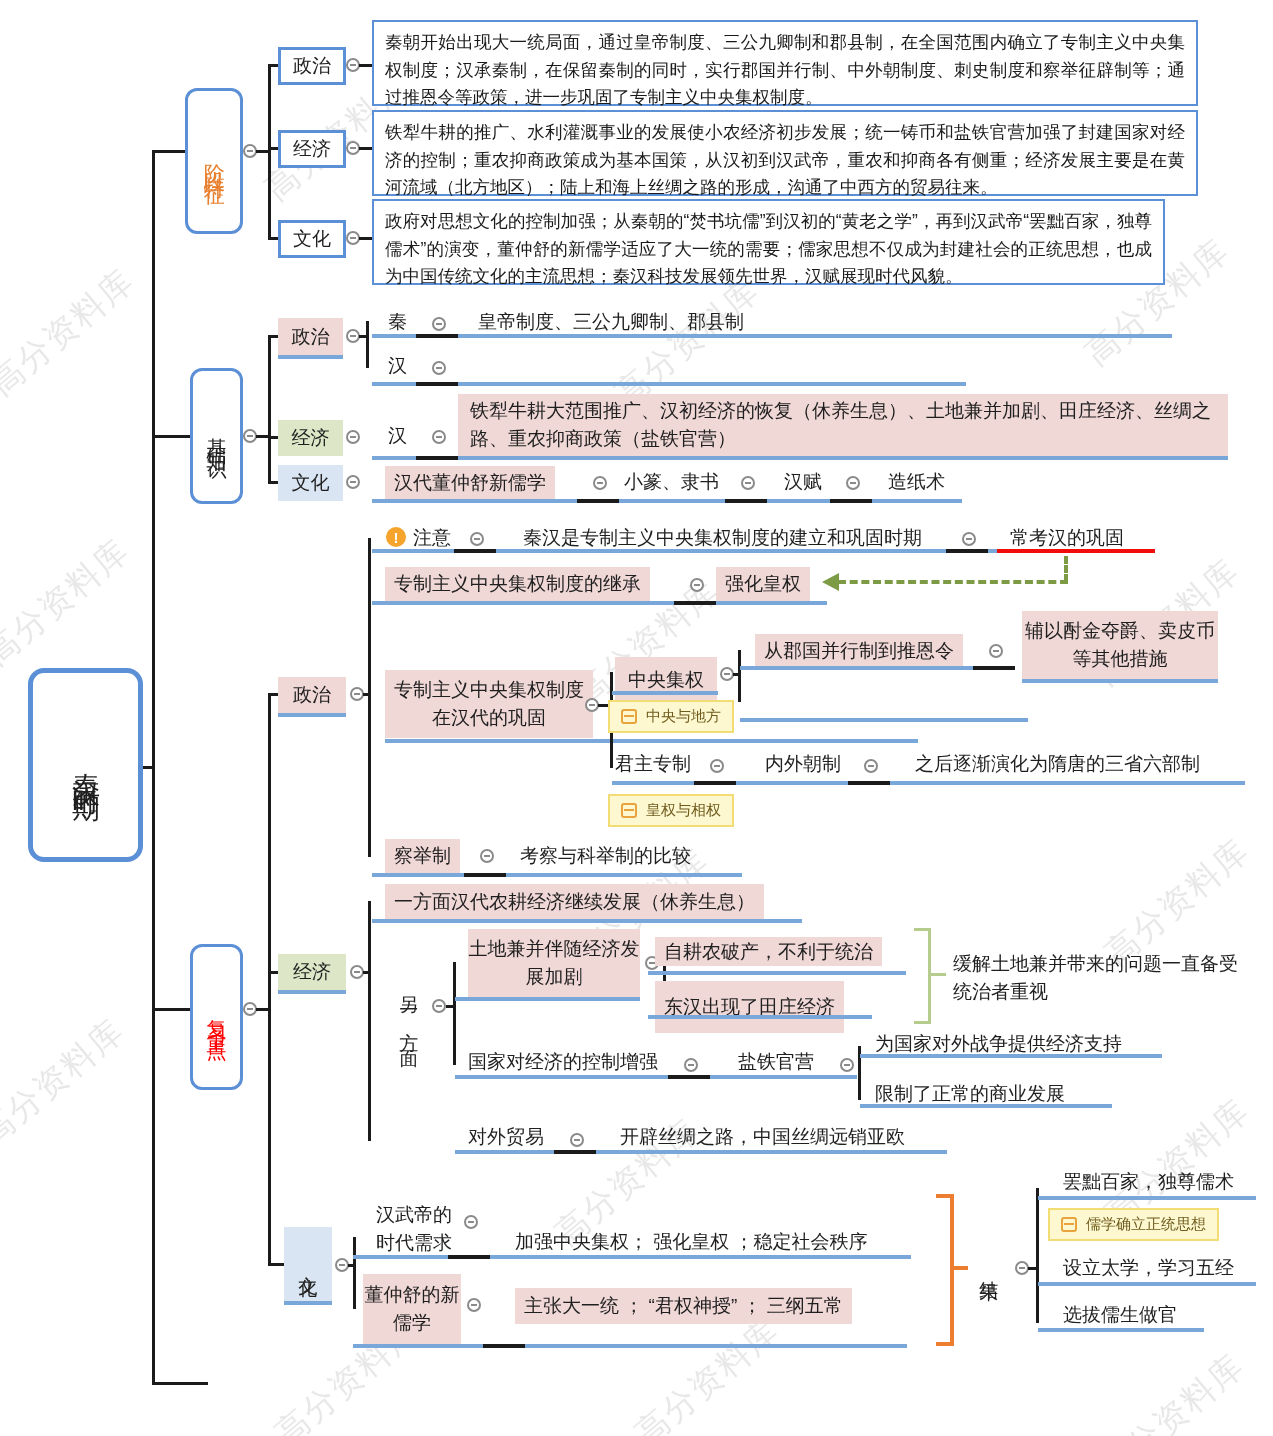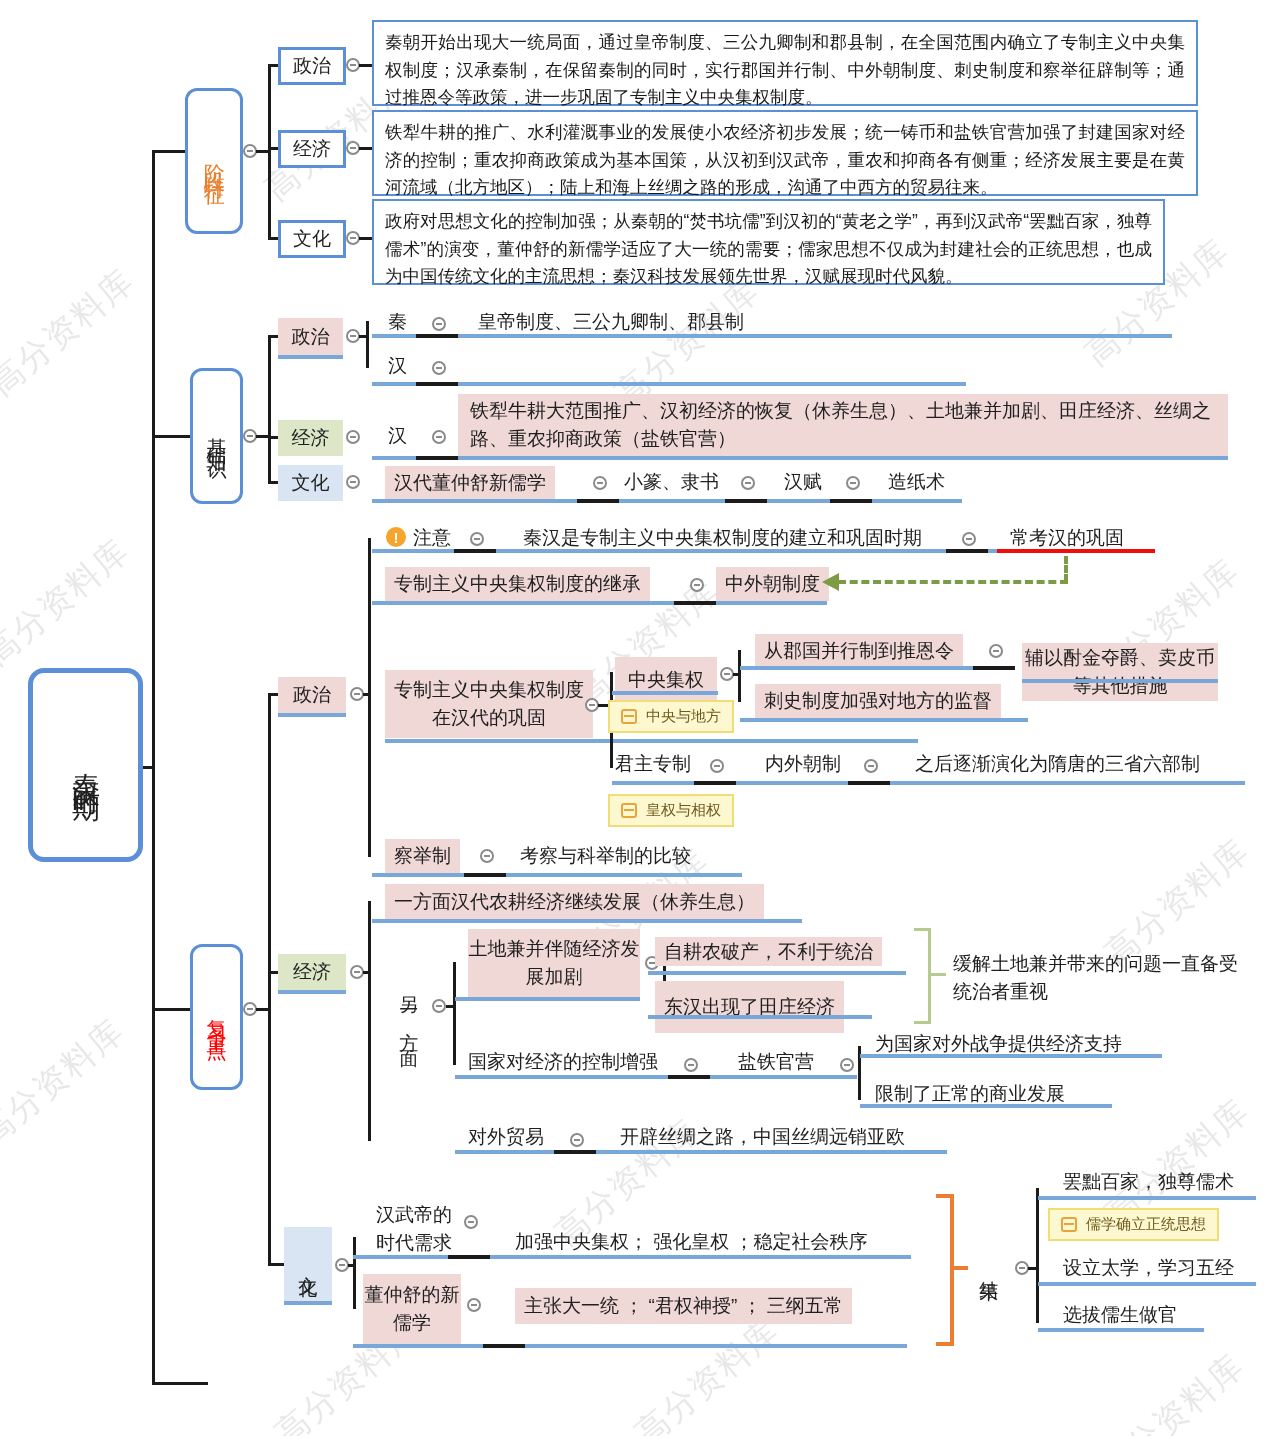--- a/index.html
+++ b/index.html
@@ -169,21 +169,21 @@
   <div class="nd" style="left:523px;top:524px;height:28px">秦汉是专制主义中央集权制度的建立和巩固时期</div>
   <i class="cc" style="left:962px;top:532px"></i>
   <div class="nd" style="left:1010px;top:524px;height:28px">常考汉的巩固</div>
   <i class="bl" style="left:372px;top:549px;width:625px"></i>
   <i class="rl" style="left:997px;top:549px;width:158px"></i>
   <i class="sg" style="left:454px;top:549px;width:42px"></i>
   <i class="sg" style="left:946px;top:549px;width:42px"></i>
 
   <div class="nd pink pad" style="left:385px;top:567px;height:34px">专制主义中央集权制度的继承</div>
   <i class="cc" style="left:690px;top:578px"></i>
-  <div class="nd pink pad" style="left:716px;top:567px;height:34px">中外朝制度</div>
+  <div class="nd pink pad" style="left:716px;top:567px;height:34px">强化皇权</div>
   <i class="bl" style="left:372px;top:601px;width:455px"></i>
   <i class="sg" style="left:674px;top:601px;width:42px"></i>
 
   <i class="gdv" style="left:1064px;top:556px;height:26px"></i>
   <i class="gdh" style="left:838px;top:580px;width:230px"></i>
   <i class="garr" style="left:822px;top:573px"></i>
 
   <div class="nd pink wrap" style="left:385px;top:670px;width:208px;height:68px">专制主义中央集权制度在汉代的巩固</div>
   <i class="bl" style="left:385px;top:739px;width:533px"></i>
   <i class="cc" style="left:585px;top:698px"></i>
@@ -196,23 +196,22 @@
   <i class="ln h" style="left:733px;top:673px;width:7px"></i>
   <i class="ln v" style="left:738px;top:650px;height:52px"></i>
   <div class="tag" style="left:608px;top:700px">
     <span class="tagicon"></span>
     <span>中央与地方</span>
   </div>
   <div class="nd pink pad" style="left:755px;top:634px;height:34px">从郡国并行制到推恩令</div>
   <i class="bl" style="left:740px;top:666px;width:246px"></i>
   <i class="cc" style="left:989px;top:644px"></i>
   <i class="sg" style="left:973px;top:666px;width:42px"></i>
-  <div class="nd pink wrap" style="left:1022px;top:643px;width:196px;height:58px">辅以酎金夺爵、卖皮币等其他措施</div>
+  <div class="nd pink wrap" style="left:1022px;top:611px;width:196px;height:68px">辅以酎金夺爵、卖皮币等其他措施</div>
   <i class="bl" style="left:1022px;top:679px;width:196px"></i>
-  <div class="nd pink pad" style="left:755px;top:684px;height:34px">刺史制度加强对地方的监督</div>
   <i class="bl" style="left:740px;top:718px;width:288px"></i>
 
   <div class="nd" style="left:615px;top:750px;height:28px">君主专制</div>
   <i class="cc" style="left:710px;top:759px"></i>
   <div class="nd" style="left:765px;top:750px;height:28px">内外朝制</div>
   <i class="cc" style="left:864px;top:759px"></i>
   <div class="nd" style="left:915px;top:750px;height:28px">之后逐渐演化为隋唐的三省六部制</div>
   <i class="bl" style="left:612px;top:781px;width:633px"></i>
   <i class="sg" style="left:694px;top:781px;width:42px"></i>
   <i class="sg" style="left:848px;top:781px;width:42px"></i>

